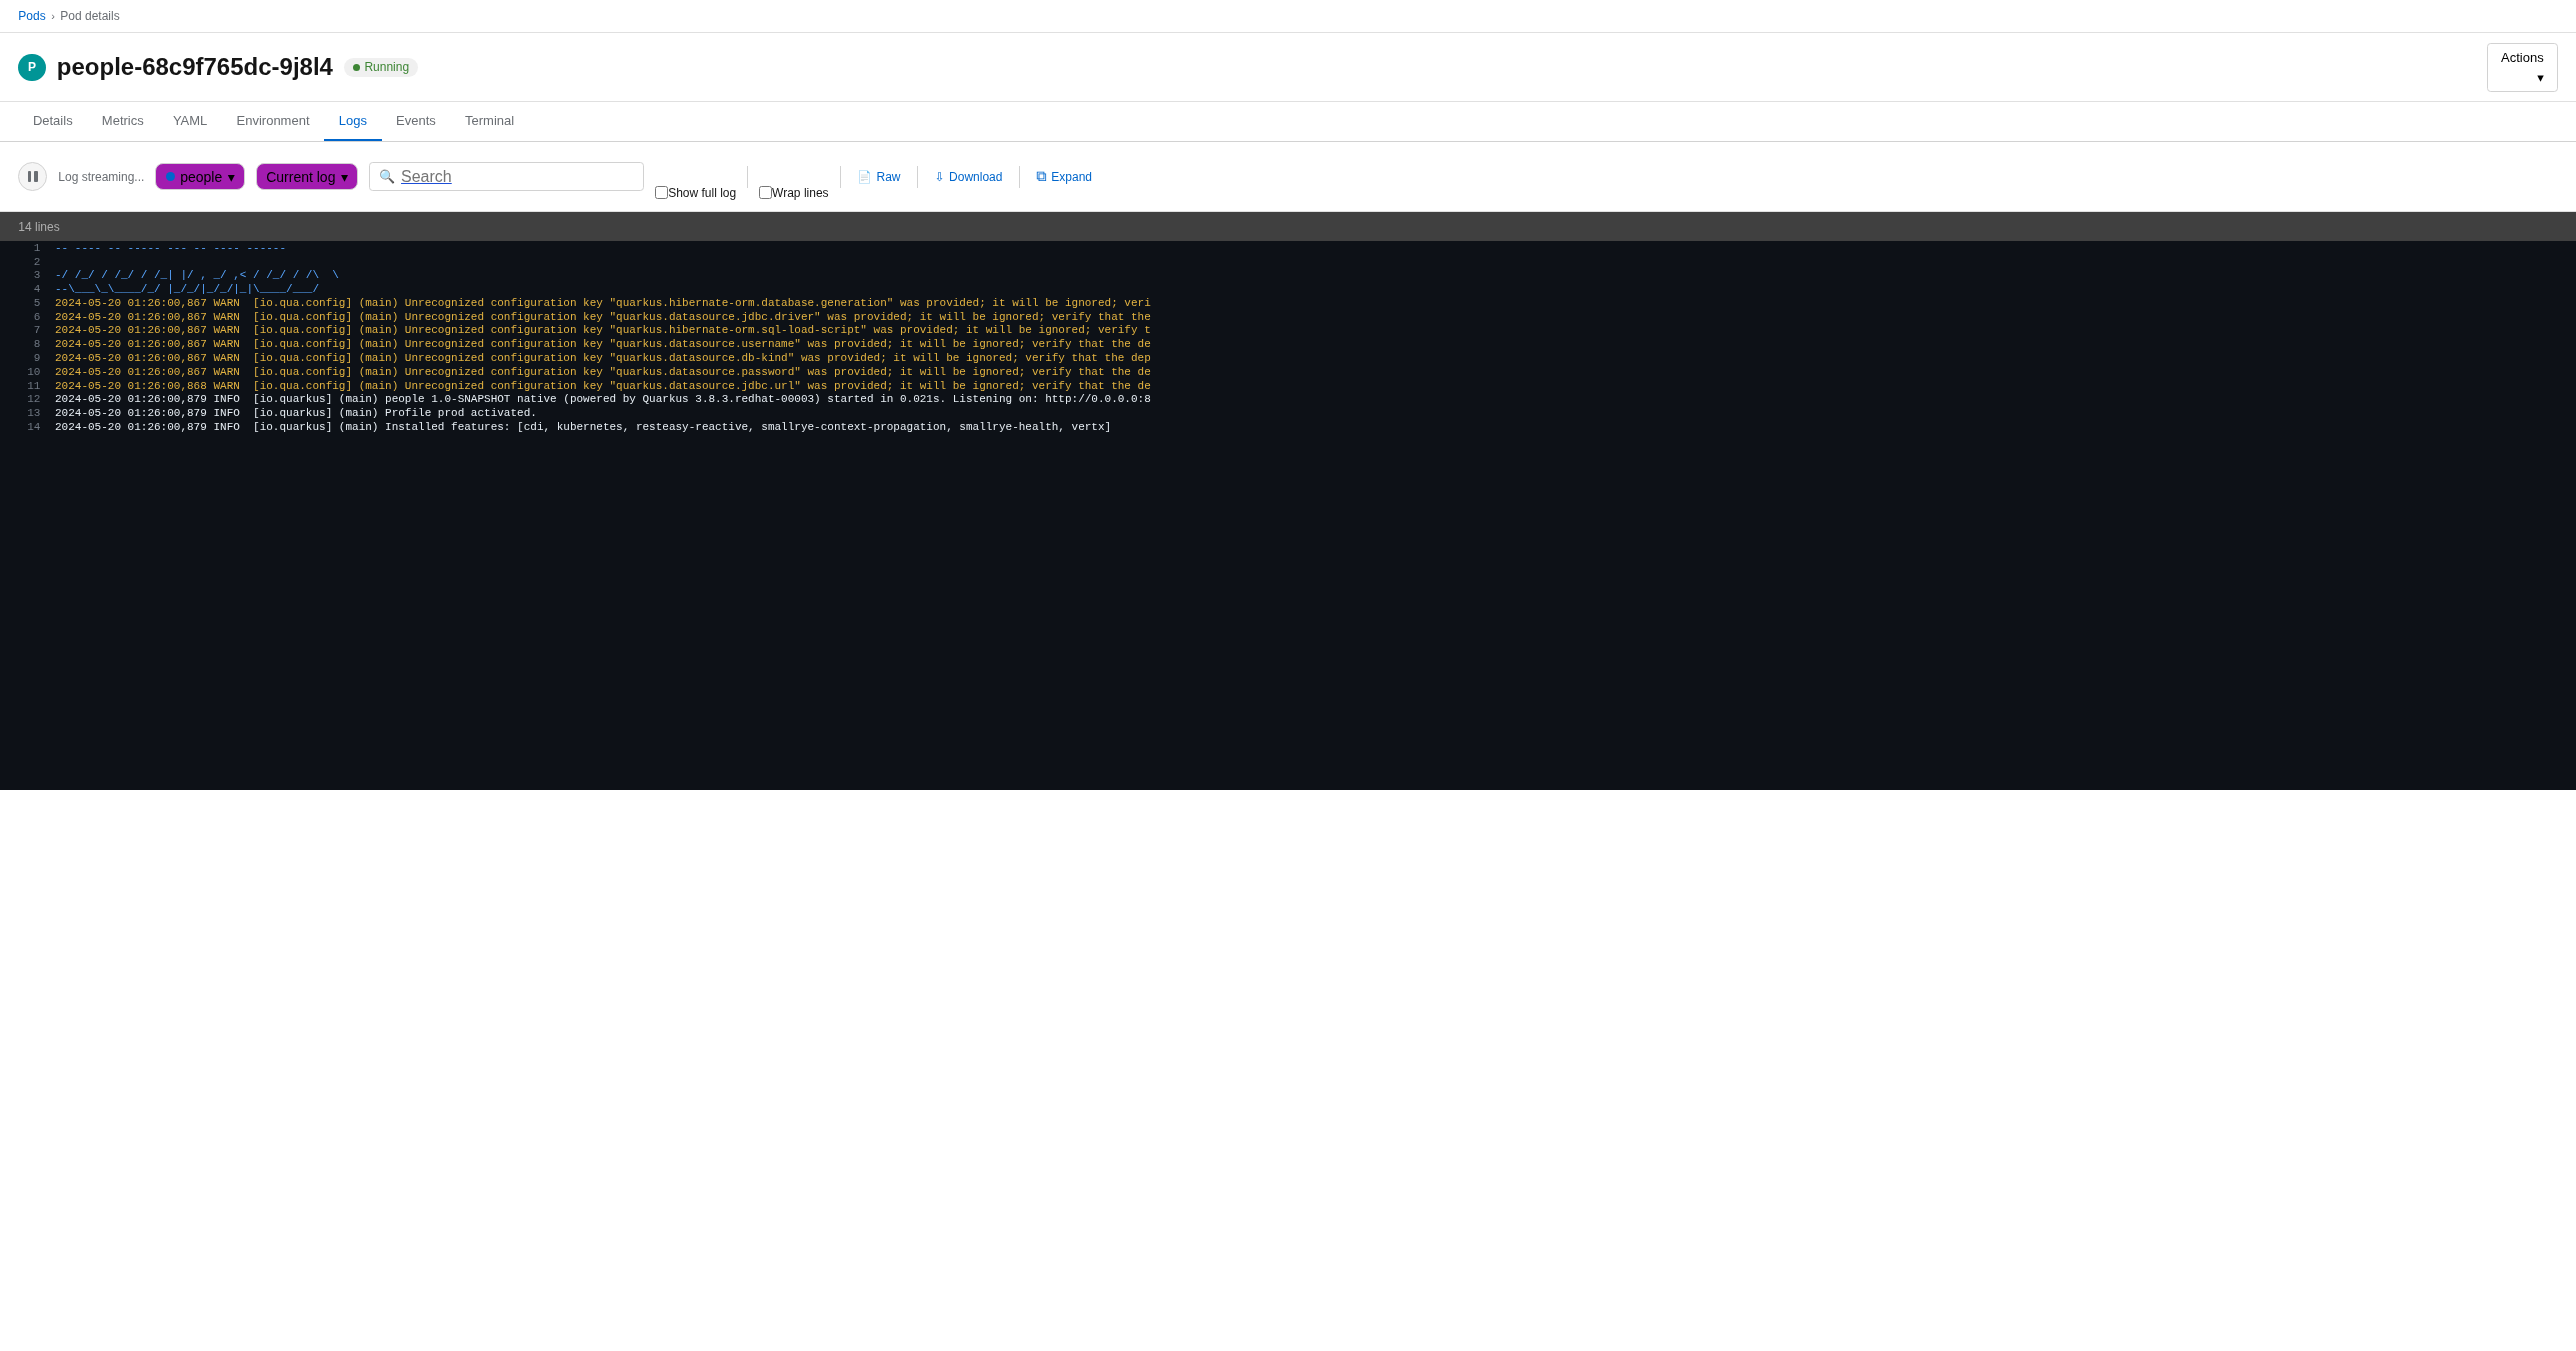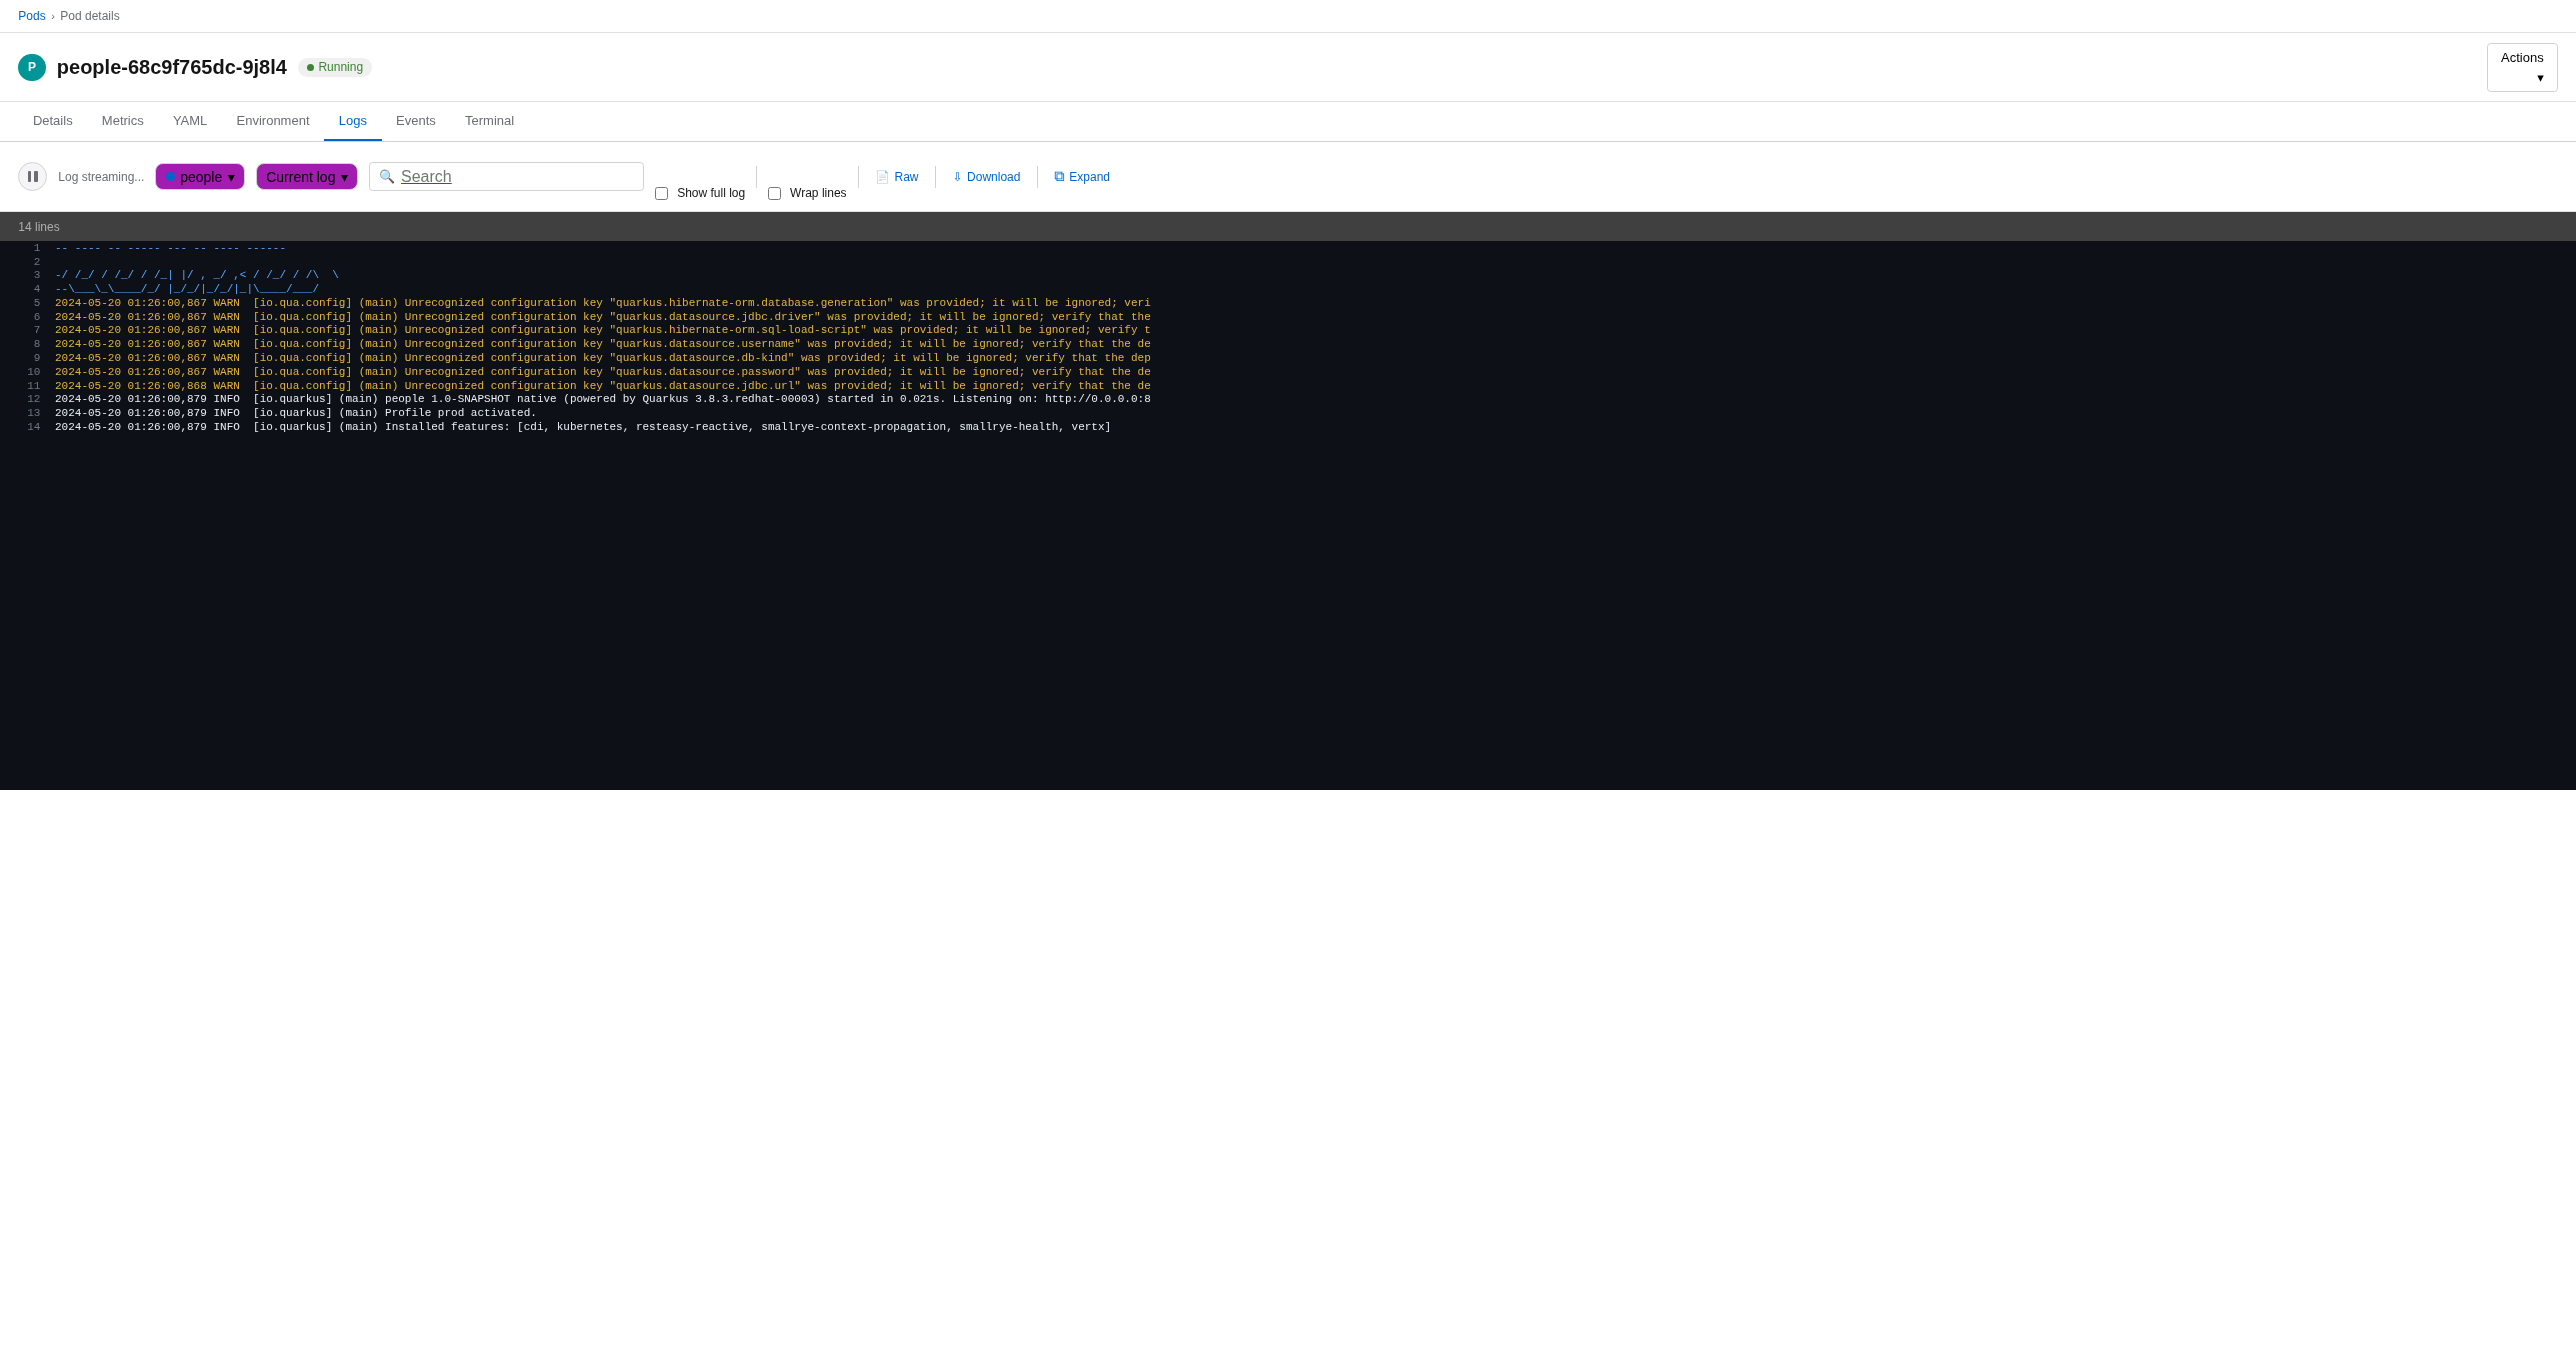--- a/index.html
+++ b/index.html
@@ -8,21 +8,21 @@
     
     .breadcrumb { display: flex; align-items: center; gap: 5.5px; padding: 9.2px 18.3px; font-size: 12px; color: #0066cc; border-bottom: 0.9px solid #e0e0e0; }
     .breadcrumb a { color: #0066cc; text-decoration: none; cursor: pointer; }
     .breadcrumb .sep { color: #6a6e73; font-size: 11px; }
     .breadcrumb .current { color: #6a6e73; }
 
     
     .header { display: flex; align-items: center; justify-content: space-between; padding: 9.2px 18.3px 9.2px 18.3px; border-bottom: 0.9px solid #e0e0e0; }
     .header-left { display: flex; align-items: center; gap: 11px; }
     .pod-icon { width: 27.5px; height: 27.5px; background: #009596; border-radius: 50%; display: flex; align-items: center; justify-content: center; color: white; font-weight: bold; font-size: 12px; }
-    .pod-name { font-size: 20px; font-weight: 700; color: #151515; }
+    .pod-name { font-size: 24px; font-weight: 700; color: #151515; }
     .status-badge { display: flex; align-items: center; gap: 4px; background: #f0f0f0; border-radius: 18.3px; padding: 2.7px 9.2px; font-size: 12px; color: #3e8635; }
     .status-dot { width: 7.3px; height: 7.3px; background: #3e8635; border-radius: 50%; animation: spin 1.5s linear infinite; display: inline-block; border: 1.8px solid #3e8635; border-top-color: transparent; }
     @keyframes spin { to { transform: rotate(360deg); } }
     .actions-btn { display: flex; align-items: flex-end; gap: 5.5px; border: 0.9px solid #d2d2d2; background: white; padding: 6px 13px; border-radius: 3.7px; cursor: pointer; font-size: 13px; flex-direction: column; }
 
     
     .nav-tabs { display: flex; gap: 0; border-bottom: 0.9px solid #d2d2d2; padding: 0 18.3px; }
     .nav-tab { padding: 11px 14.6px; cursor: pointer; font-size: 13px; color: #6a6e73; border-bottom: 2.7px solid transparent; text-decoration: none; }
     .nav-tab.active { color: #0066cc; border-bottom: 2.7px solid #0066cc; font-weight: 500; }
 
@@ -33,21 +33,21 @@
     .pause-icon span { display: block; width: 3.7px; height: 11px; background: #6a6e73; border-radius: 0.9px; }
     .stream-label { font-size: 12px; color: #6a6e73; }
 
     .dropdown-btn { display: flex; align-items: center; gap: 5.5px; border: 0.9px solid #d2d2d2; background: #a21caf; padding: 4.6px 9.2px; border-radius: 8px; cursor: pointer; font-size: 14px; }
     .dropdown-btn .dot { width: 9.2px; height: 9.2px; border-radius: 50%; background: #0066cc; }
 
     .search-box { display: flex; align-items: center; gap: 5.5px; border: 0.9px solid #d2d2d2; border-radius: 3.7px; padding: 4.6px 9.2px; flex: 1; max-width: 275px; }
     .search-box input { border: none; outline: none; font-size: 16px; width: 100%; color: #1d4ed8; text-decoration: underline; }
     .search-icon { color: #6a6e73; font-size: 13px; }
 
-    .checkbox-group { display: flex; align-items: center; gap: 9px; font-size: 12px; color: #151515; margin-top: 33px; }
+    .checkbox-group { display: flex; align-items: flex-start; gap: 0; font-size: 12px; color: #151515; margin-top: 33px; }
     .checkbox-group input[type="checkbox"] { width: 13px; height: 13px; cursor: pointer; }
 
     .toolbar-divider { width: 0.9px; height: 22px; background: #d2d2d2; }
 
     .icon-btn { display: flex; align-items: center; gap: 4.6px; color: #0066cc; background: none; border: none; cursor: pointer; font-size: 12px; padding: 3.7px 5.5px; }
 
     
     .log-header { background: #404040; color: #f0f0f0; padding: 7.3px 18.3px; font-size: 12px; display: flex; align-items: center; justify-content: space-between; }
     .log-lines-count { color: #adadad; font-size: 12px; }
 

